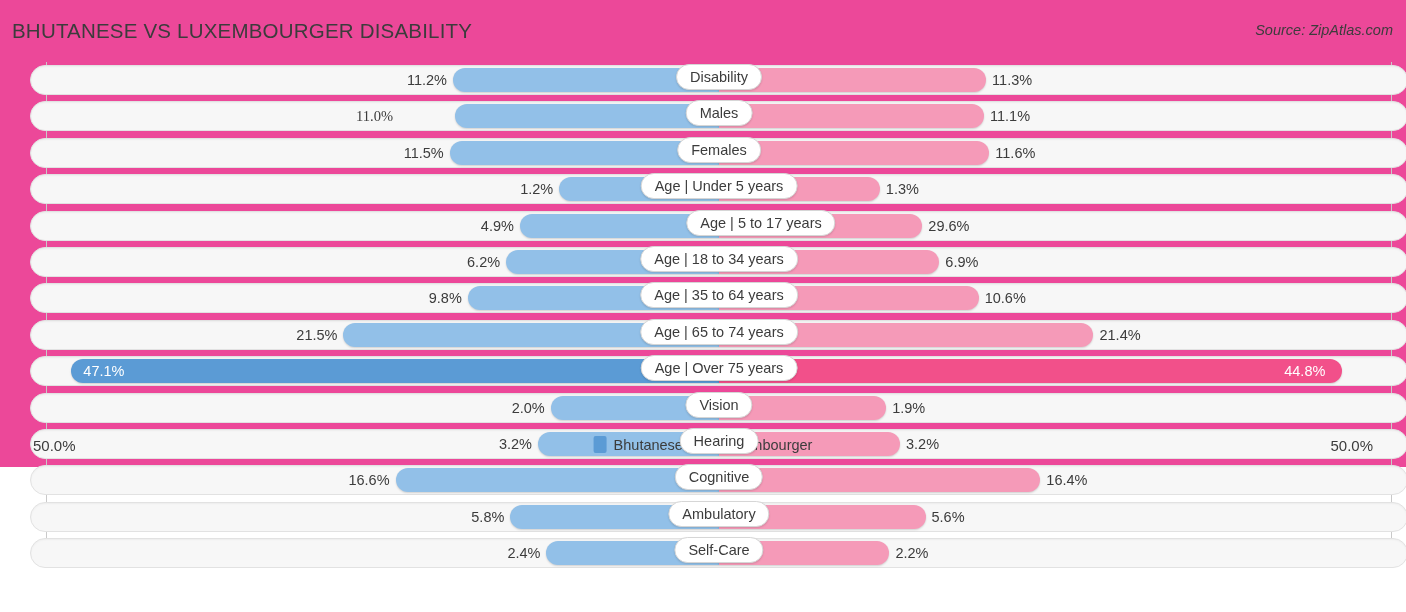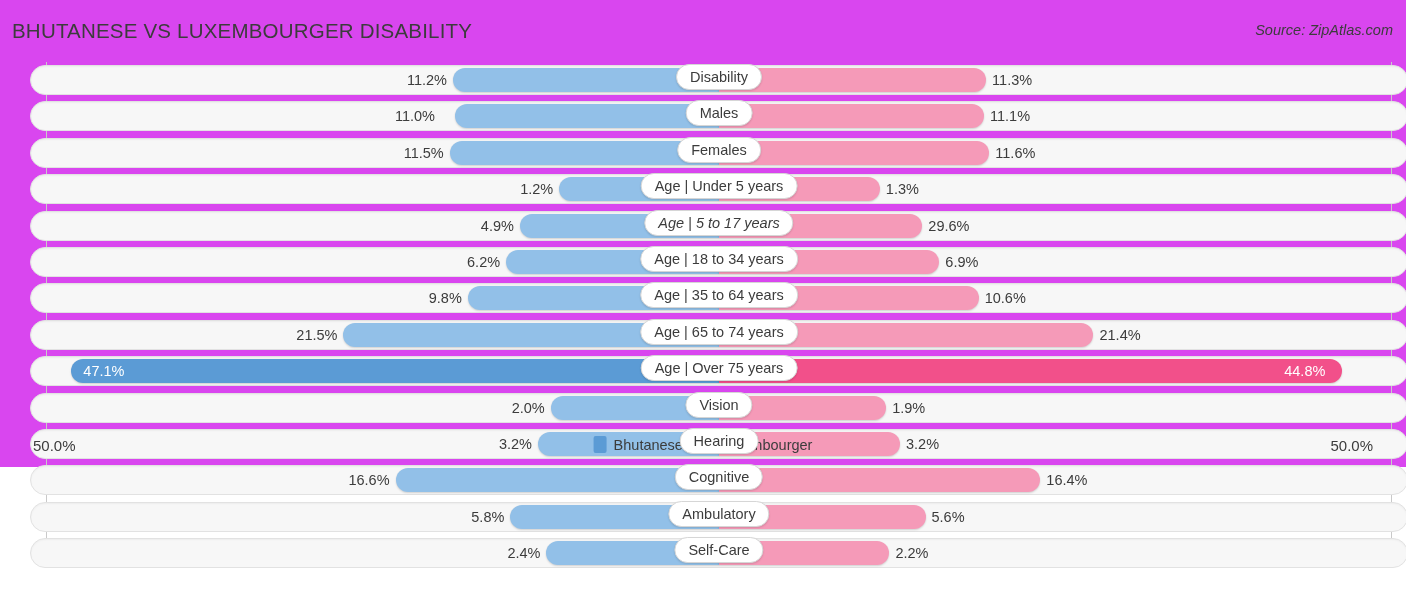--- a/index.html
+++ b/index.html
@@ -6,21 +6,21 @@
   html, body {
     margin: 0; padding: 0;
     width: 1406px; height: 612px;
     background: #ffffff;
     font-family: "Liberation Sans", sans-serif;
     overflow: hidden;
   }
   #page {
     position: relative;
     width: 1406px; height: 467px;
-    background: #d946ef;
+    background: #ec4899;
   }
 
   
   .header {
     position: absolute;
     top: 0; left: 0; right: 0; height: 60px;
   }
   .title {
     position: absolute;
     left: 12px; top: 19px;
@@ -178,21 +178,21 @@
             <div class="val val-left" style="right: 975.056px;">11.2%</div>
             <div class="val val-right" style="left: 976.119px;">11.3%</div>
           </div>
           <div class="pill" style="left: 703px;">Disability</div>
         </div>
         <div class="row">
           <div class="track"></div>
           <div class="bars">
             <div class="bar bar-left" style="left: 439.07px; width: 263.93px; background: rgb(146, 192, 232);"></div>
             <div class="bar bar-right" style="left: 703px; width: 264.993px; background: rgb(245, 154, 184);"></div>
-            <div class="val val-left" style="right: 987px;">11.0%</div>
+            <div class="val val-left" style="right: 1029px; font-family: Liberation Serif, serif;">11.0%</div>
             <div class="val val-right" style="left: 973.993px;">11.1%</div>
           </div>
           <div class="pill" style="left: 703px;">Males</div>
         </div>
         <div class="row">
           <div class="track"></div>
           <div class="bars">
             <div class="bar bar-left" style="left: 433.755px; width: 269.245px; background: rgb(146, 192, 232);"></div>
             <div class="bar bar-right" style="left: 703px; width: 270.308px; background: rgb(245, 154, 184);"></div>
             <div class="val val-left" style="right: 978.245px;">11.5%</div>
@@ -211,21 +211,21 @@
           <div class="pill" style="left: 703px;">Age | Under 5 years</div>
         </div>
         <div class="row">
           <div class="track"></div>
           <div class="bars">
             <div class="bar bar-left" style="left: 503.913px; width: 199.087px; background: rgb(146, 192, 232);"></div>
             <div class="bar bar-right" style="left: 703px; width: 203.339px; background: rgb(245, 154, 184);"></div>
             <div class="val val-left" style="right: 908.087px;">4.9%</div>
             <div class="val val-right" style="left: 912.339px;">29.6%</div>
           </div>
-          <div class="pill" style="left: 703px; font-style: italic;">Age | 5 to 17 years</div>
+          <div class="pill" style="left: 745px;">Age | 5 to 17 years</div>
         </div>
         <div class="row">
           <div class="track"></div>
           <div class="bars">
             <div class="bar bar-left" style="left: 490.094px; width: 212.906px; background: rgb(146, 192, 232);"></div>
             <div class="bar bar-right" style="left: 703px; width: 220.347px; background: rgb(245, 154, 184);"></div>
             <div class="val val-left" style="right: 921.906px;">6.2%</div>
             <div class="val val-right" style="left: 929.347px;">6.9%</div>
           </div>
           <div class="pill" style="left: 703px;">Age | 18 to 34 years</div>

